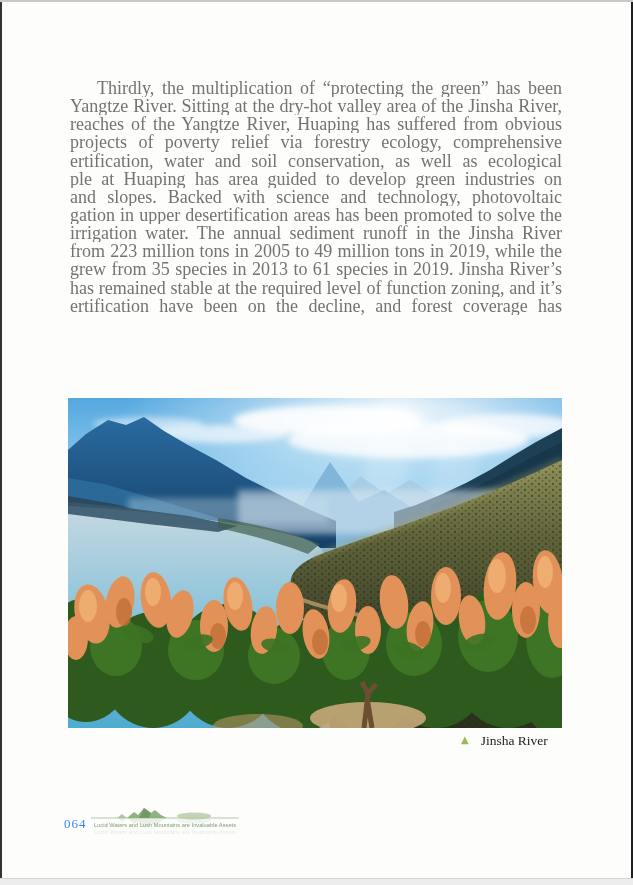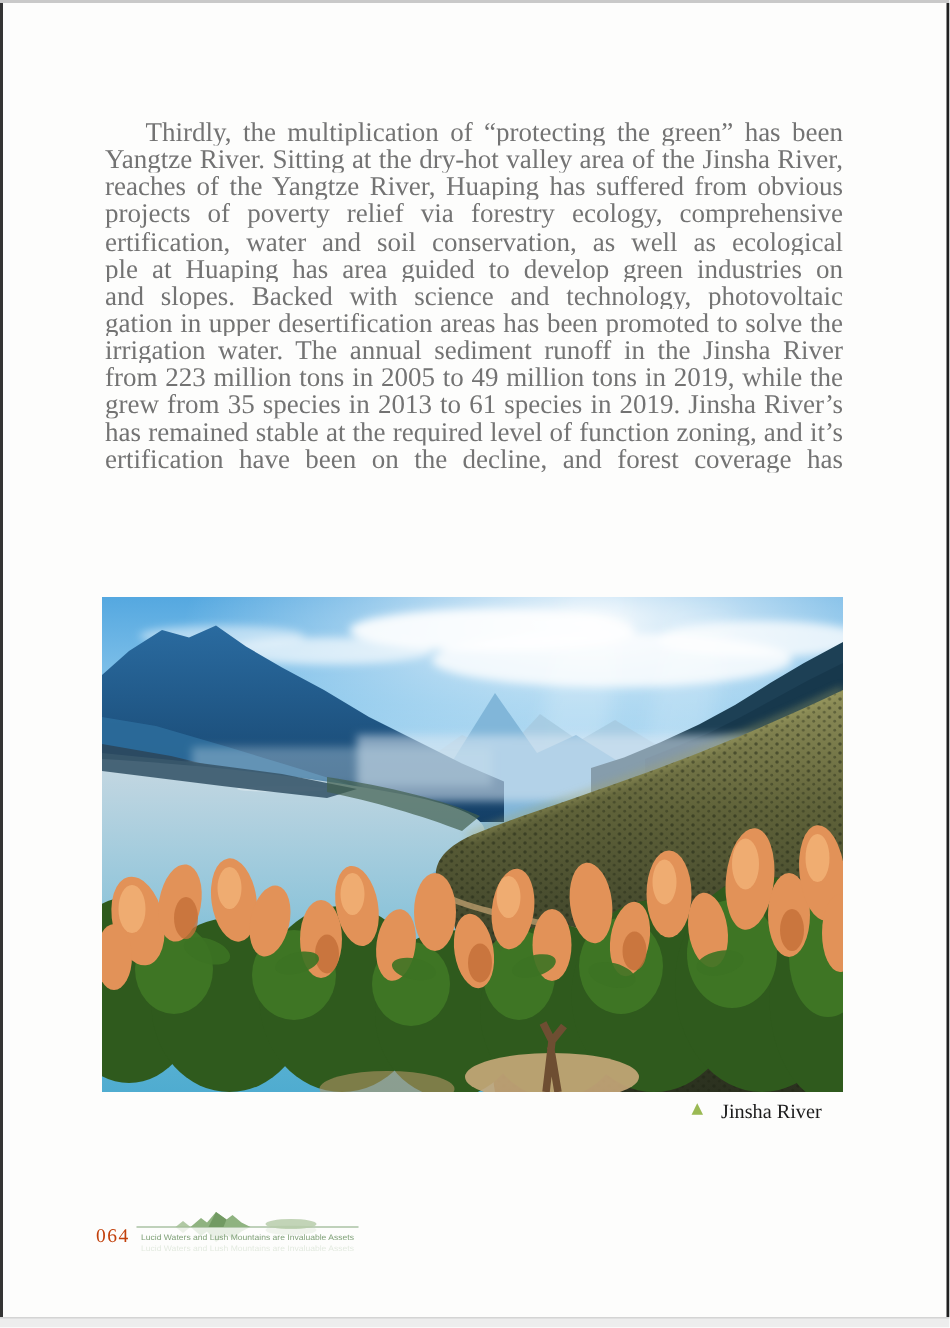--- a/index.html
+++ b/index.html
@@ -39,21 +39,21 @@
     font-size:13.5px;color:#1c1c1c;
   }
   .cap-marker{
     font-family:"DejaVu Sans", sans-serif;
     font-size:10px;color:#9ab953;line-height:1;position:relative;top:-1px;
   }
 
   
   .pagenum{
     position:absolute;left:64px;top:816px;
-    font-size:13px;color:#c2410c;letter-spacing:1px;
+    font-size:13px;color:#3b82f6;letter-spacing:1px;
   }
   .footer-logo{position:absolute;left:89px;top:803px;width:152px;height:42px;}
   .footer-logo svg{display:block;width:100%;height:100%;}
   .footer-logo text{font-family:"Liberation Sans", sans-serif;}
 </style>
 </head>
 <body>
 
 <div class="edge-top"></div>
 <div class="edge-left"></div>

